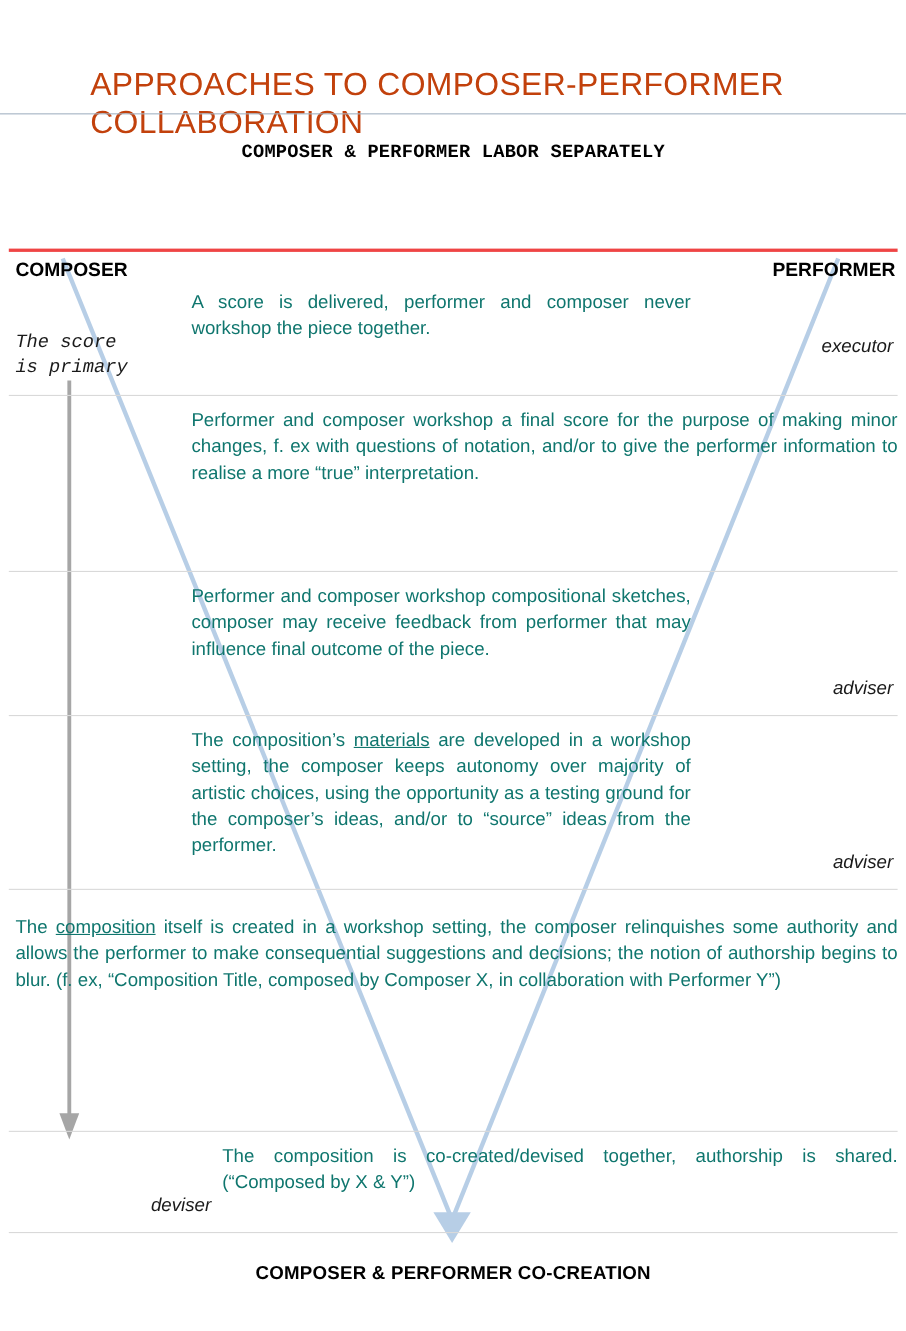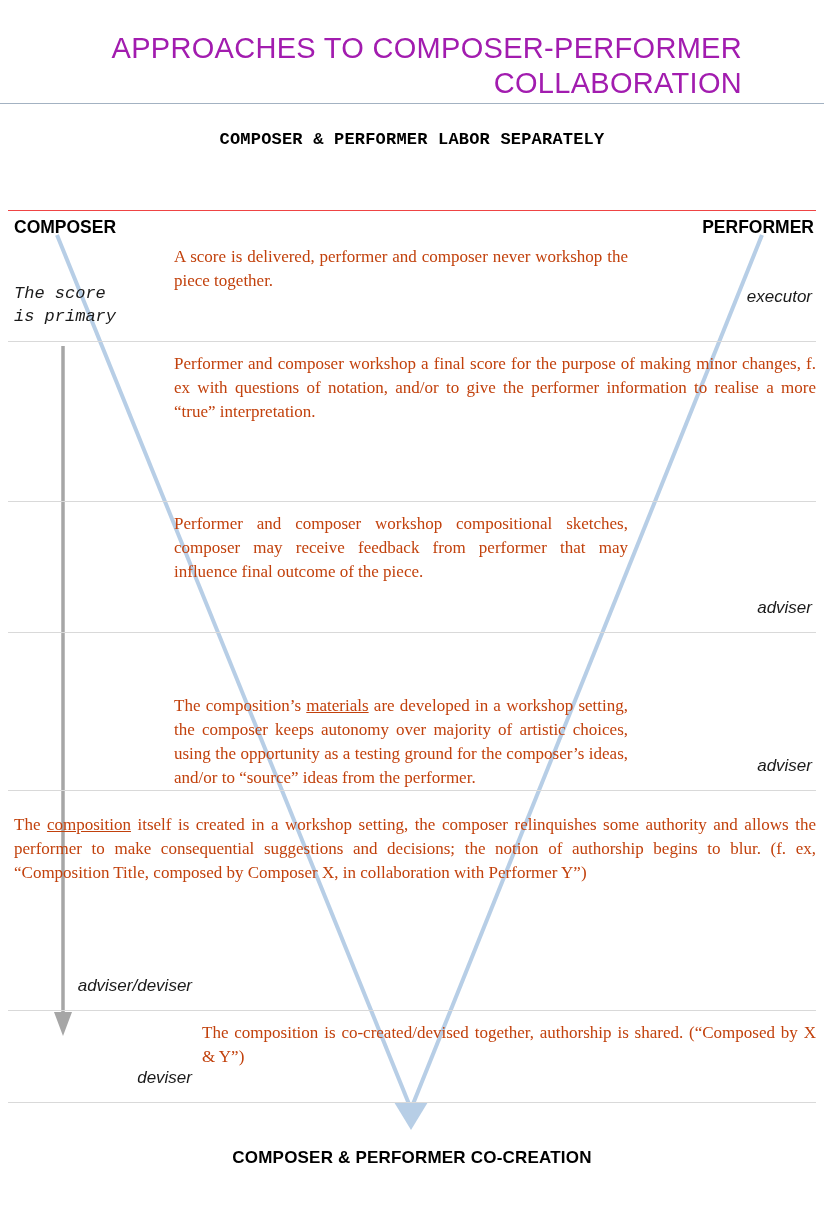--- a/index.html
+++ b/index.html
@@ -4,51 +4,51 @@
 <style>
   html,body{margin:0;padding:0;background:#ffffff;}
   body{
     width:824px;height:1210px;
     font-family:"Liberation Sans","DejaVu Sans",sans-serif;
     color:#1a1a1a;
   }
   .page{position:relative;width:824px;height:1210px;background:#ffffff;overflow:hidden;}
 
   .page-title{
-    position:absolute;top:12px;left:0;right:0;
+    position:absolute;top:41px;left:0;right:0;
     padding:0 82px;
-    text-align:right;font-size:29px;line-height:1.2;font-weight:400;
-    letter-spacing:0.3px;color:#a21caf;
+    text-align:left;font-size:29px;line-height:1.2;font-weight:400;
+    letter-spacing:0.3px;color:#c2410c;
   }
   .title-rule{position:absolute;top:103px;left:0;width:824px;border-top:1px solid #a3b2c2;}
 
   .caption{position:absolute;left:0;right:0;text-align:center;font-weight:700;font-size:17px;letter-spacing:0.2px;color:#000;}
   .caption-top{top:130px;font-family:Liberation Mono, monospace;}
   .caption-bottom{top:1148px;}
 
   .arrows{position:absolute;top:0;left:0;z-index:0;pointer-events:none;}
 
-  .table{position:absolute;top:210px;left:8px;right:8px;border-top:1px solid #ef4444;z-index:1;}
+  .table{position:absolute;top:226px;left:8px;right:8px;border-top:3px solid #ef4444;z-index:1;}
   .hdr{position:absolute;font-weight:700;font-size:17.5px;color:#000;}
   .hdr-left{top:6px;left:6px;}
   .hdr-right{top:6px;right:2px;text-align:right;}
 
   .row{display:flex;border-bottom:1px solid #d9d9d9;box-sizing:border-box;background:transparent;}
   .row:nth-child(1){min-height:131px;}
   .row:nth-child(2){min-height:160px;}
   .row:nth-child(3){min-height:131px;}
-  .row:nth-child(4){min-height:158px;align-items:flex-end;}
+  .row:nth-child(4){min-height:158px;}
   .row:nth-child(5){min-height:220px;flex-direction:column;}
   .row:nth-child(6){min-height:92px;}
 
   .cell{box-sizing:border-box;}
   .left{width:160px;padding:0 0 12px 6px;display:flex;align-items:flex-end;}
   .left .it{max-width:104px;font-family:Liberation Mono, monospace;}
   .mid{flex:1;padding:10px 0 0 6px;}
-  .mid p{margin:0;text-align:justify;font-size:17px;line-height:24px;color:#c2410c;font-family:Liberation Serif, serif;}
+  .mid p{margin:0;text-align:justify;font-size:17px;line-height:24px;color:#0f766e;}
   .right{width:188px;display:flex;align-items:flex-end;justify-content:flex-end;padding:0 4px 12px 0;text-align:right;}
   .it{font-style:italic;font-size:17px;line-height:1.35;color:#1a1a1a;}
   .u{text-decoration:underline;}
   .row:nth-child(1) .mid{padding-top:34px;}
   .row:nth-child(1) .right{padding-bottom:32px;}
 </style>
 </head>
 <body>
 
 <div class="page">
@@ -105,23 +105,20 @@
           </div>
           <div class="cell right">
             <span class="it">adviser</span>
           </div>
         </div>
         <div class="row">
           <div class="cell left"></div>
           <div class="cell mid">
             <p><span>The </span><span class="u">composition</span><span> itself is created in a workshop setting, the composer relinquishes some authority and allows the performer to make consequential suggestions and decisions; the notion of authorship begins to blur. (f. ex, “Composition Title, composed by Composer X, in collaboration with Performer Y”)</span></p>
           </div>
-          <div class="cell right">
-            <span class="it">adviser/deviser</span>
-          </div>
         </div>
         <div class="row">
           <div class="cell right">
             <span class="it">deviser</span>
           </div>
           <div class="cell mid">
             <p><span>The composition is co-created/devised together, authorship is shared. (“Composed by X &amp; Y”)</span></p>
           </div>
         </div>
       </div>

